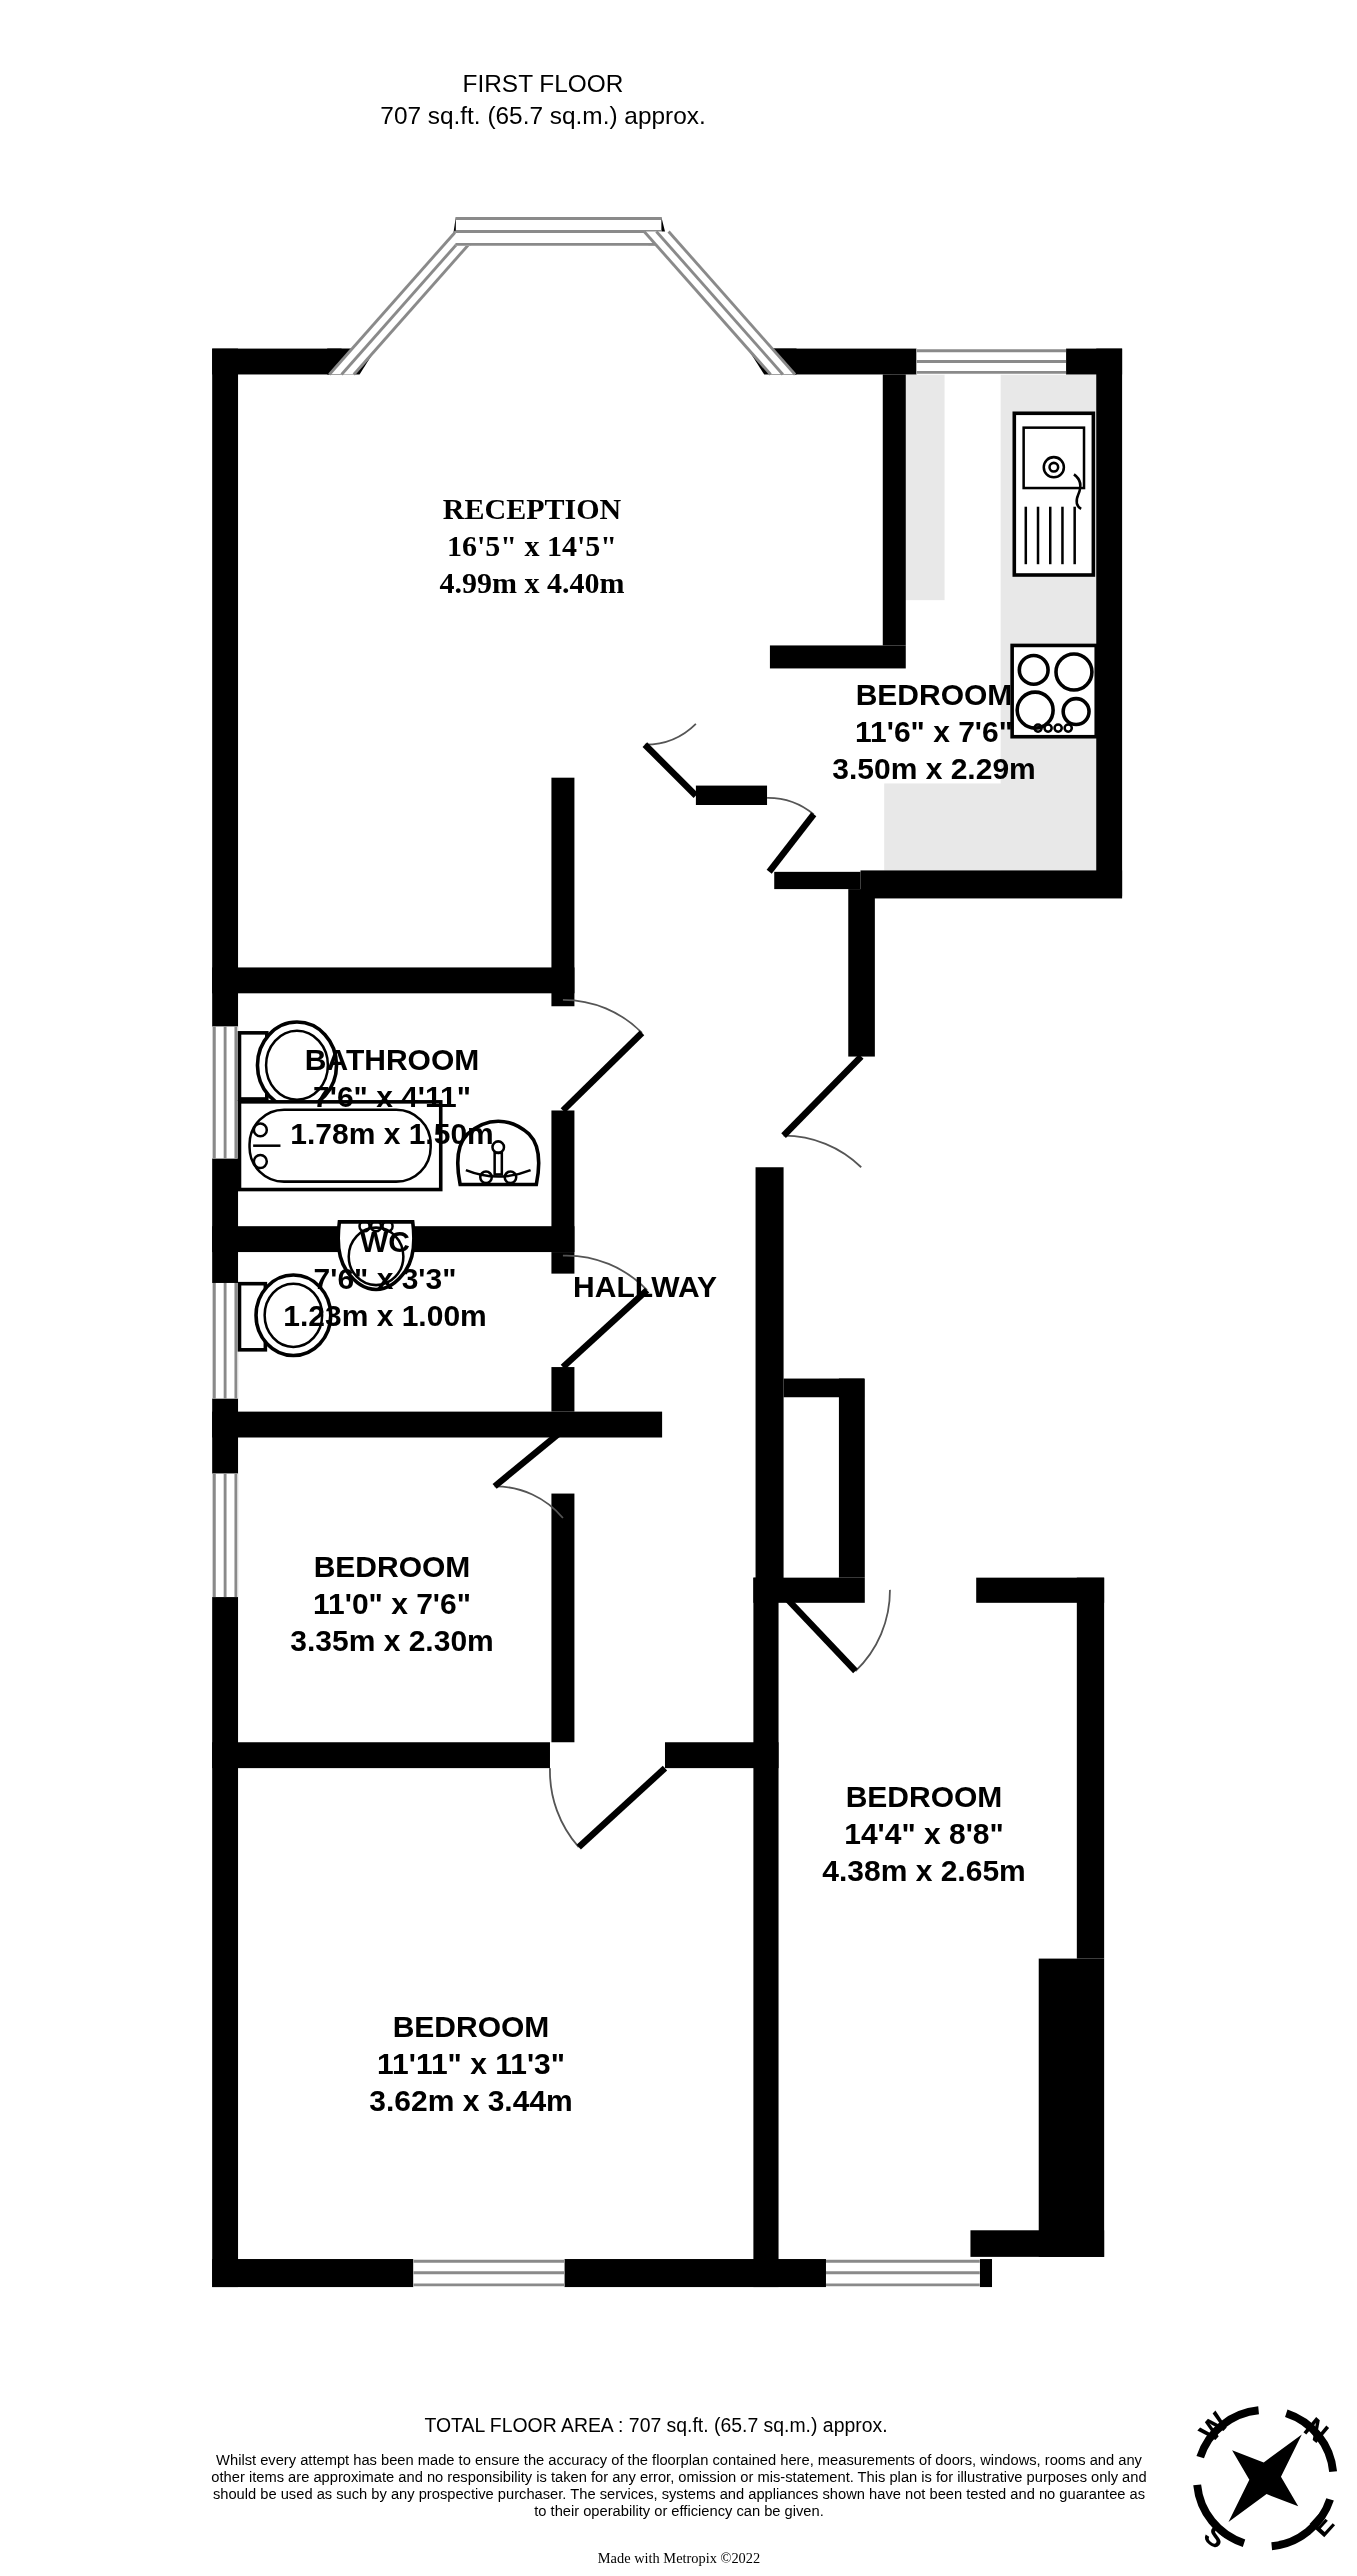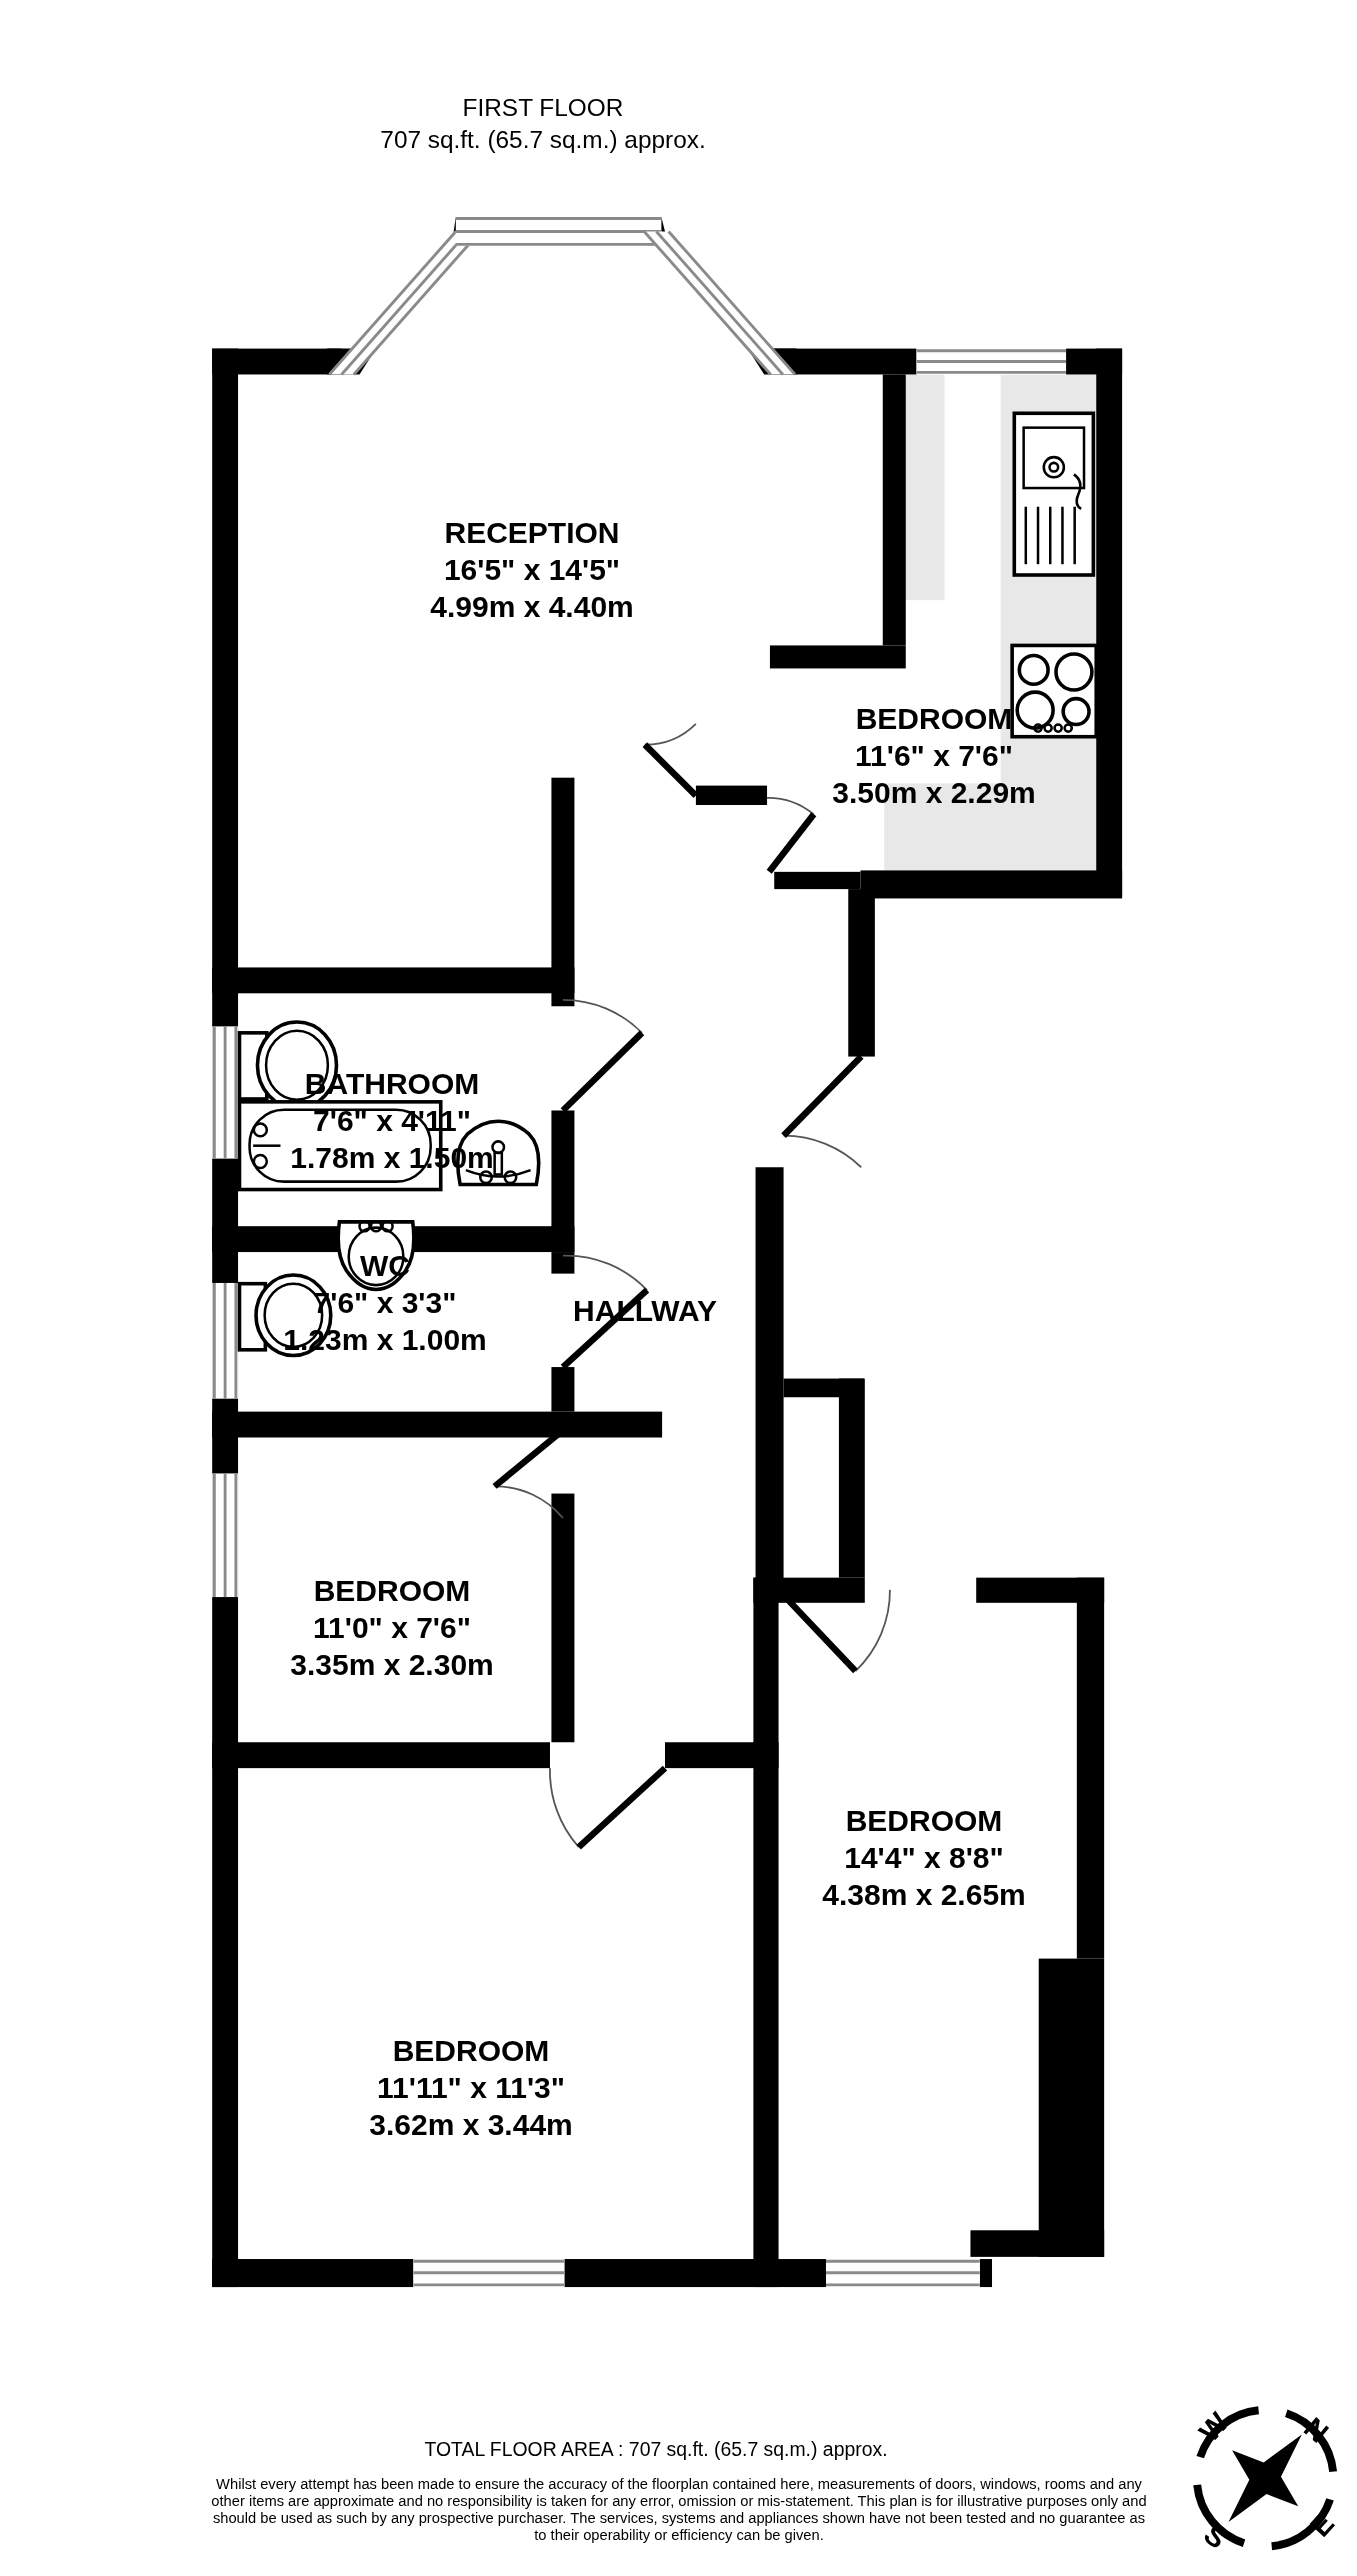--- a/index.html
+++ b/index.html
@@ -1,19 +1,19 @@
 <!DOCTYPE html>
 <html style="font-size:11.5px"><head>
 <meta charset="utf-8">
 <style>
   html,body{margin:0;padding:0;background:#ffffff;}
   #page{position:relative;width:1358px;height:2576px;background:#ffffff;
         font-family:"Liberation Sans","DejaVu Sans",sans-serif;color:#000;overflow:hidden;}
   #plan-svg{position:absolute;left:0;top:0;}
-  .lbl{position:absolute;text-align:center;transform:translateX(-50%);white-space:nowrap;margin-top:24px;}
+  .lbl{position:absolute;text-align:center;transform:translateX(-50%);white-space:nowrap;}
   .room-lbl{font-weight:bold;font-size:30px;line-height:37px;}
   .title-lbl{font-size:24.4px;line-height:32px;}
   .footer-total{font-size:19.4px;}
   .footer-disc{font-size:14.7px;line-height:17px;white-space:normal;width:942px;}
   .footer-made{font-size:14.4px;font-family:Liberation Serif, serif;}
   .wall{fill:#000;}
   .winband{fill:#fff;}
   .winline{stroke:#8a8a8a;stroke-width:4;fill:none;}
   .counter{fill:#e8e8e8;}
   .fix{fill:#fff;stroke:#000;stroke-width:5;}
@@ -228,21 +228,21 @@
     <text class="compass-letter" x="1678" y="3542" transform="rotate(40 1690 3528)">S</text>
     <text class="compass-letter" x="1826" y="3528" transform="rotate(-48 1838 3514)">E</text>
   </g>
 </svg>
 
   <div class="lbl title-lbl" style="left:543px;top:68px;">
     <div>FIRST FLOOR</div>
     <div>707 sq.ft. (65.7 sq.m.) approx.</div>
   </div>
 
-  <div class="lbl room-lbl" style="left:532px;top:490px;">
+  <div class="lbl room-lbl" style="left:532px;top:490px;font-family:Liberation Serif, serif;">
     <div>RECEPTION</div>
     <div>16'5" x 14'5"</div>
     <div>4.99m x 4.40m</div>
   </div>
 
   <div class="lbl room-lbl" style="left:934px;top:676px;">
     <div>BEDROOM</div>
     <div>11'6" x 7'6"</div>
     <div>3.50m x 2.29m</div>
   </div>

